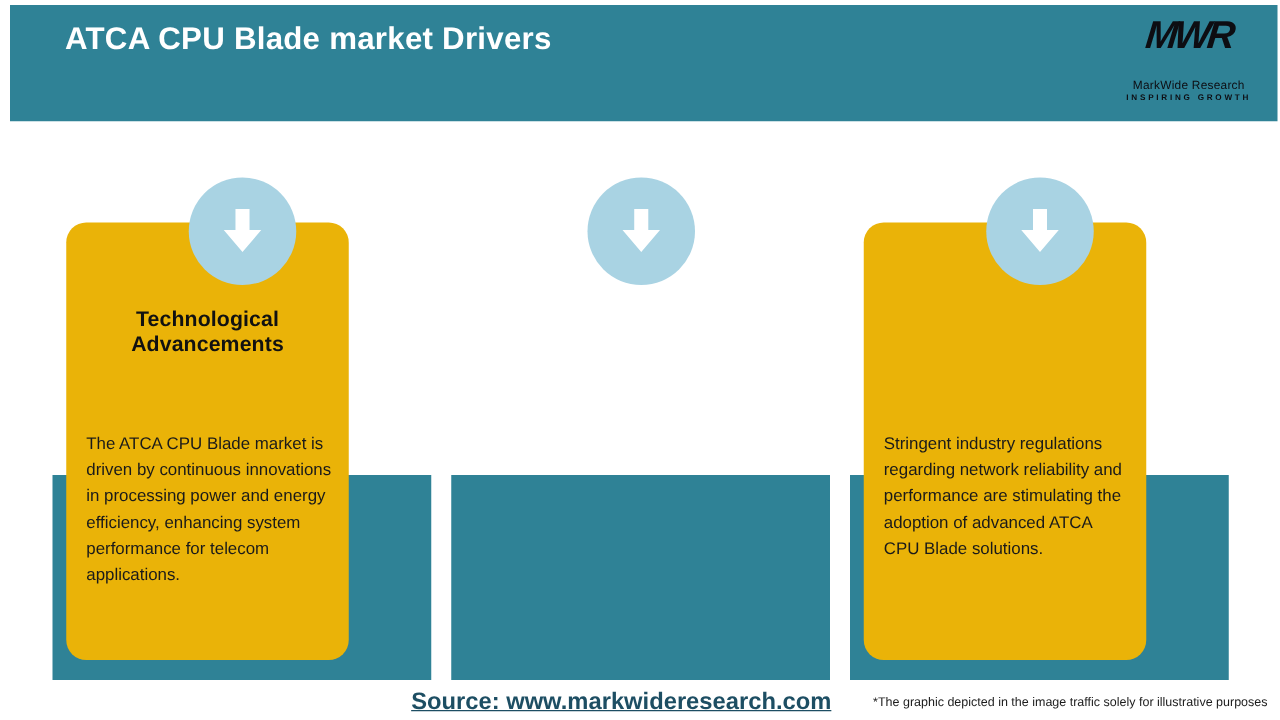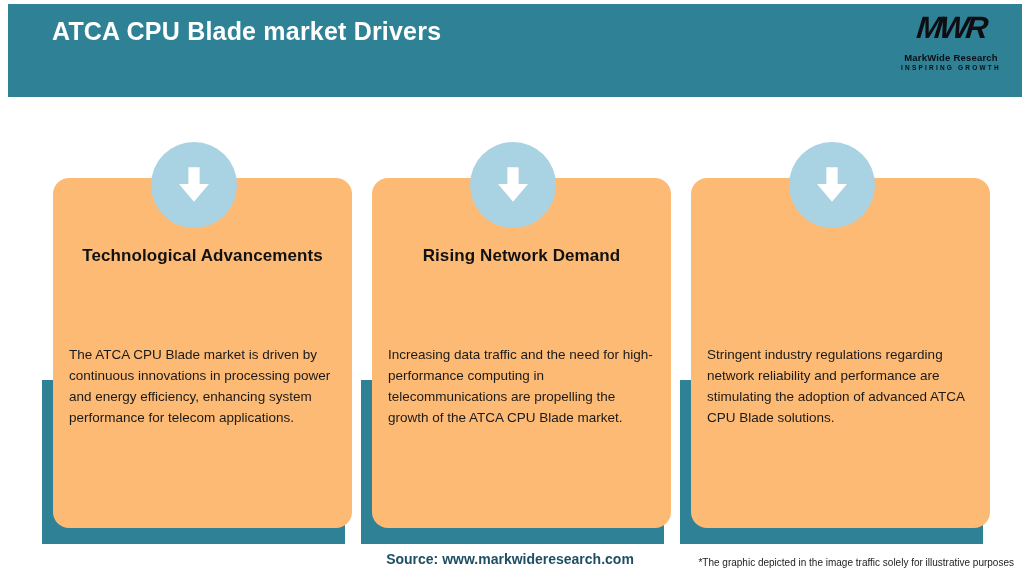--- a/index.html
+++ b/index.html
@@ -24,37 +24,37 @@
   .logo{
     position:absolute;right:16px;top:8px;width:110px;
     color:#0d0d12;text-align:center;line-height:1;
   }
   .logo-acronym{
     font-size:31px;font-weight:bold;font-style:italic;
     letter-spacing:-3px;transform:skewX(-6deg);
     display:block;
   }
   .logo-name{
-    display:block;font-size:9.5px;font-weight:bold;margin-top:10px;
+    display:block;font-size:9.5px;font-weight:normal;margin-top:21px;
     letter-spacing:0.2px;white-space:nowrap;
   }
   .logo-tagline{
     display:block;font-size:6.5px;font-weight:bold;margin-top:2px;
     letter-spacing:2.2px;white-space:nowrap;
   }
   .card-shadow{
     position:absolute;top:380px;width:303px;height:164px;
     background:#2f8296;
   }
   .shadow-0{left:42px;}
   .shadow-1{left:361px;}
   .shadow-2{left:680px;}
   .card{
-    position:absolute;top:178px;width:299px;height:350px;
-    background:#fdba74;border-radius:16px;
+    position:absolute;top:178px;width:226px;height:350px;
+    background:#eab308;border-radius:16px;
   }
   .card-0{left:53px;}
   .card-1{left:372px;}
   .card-2{left:691px;}
   .icon-circle{
     position:absolute;top:142px;width:86px;height:86px;
     border-radius:50%;background:#a9d3e3;
     display:flex;align-items:center;justify-content:center;
   }
   .circle-0{left:151px;}
@@ -67,22 +67,22 @@
     letter-spacing:0.1px;
   }
   .card-body{
     position:absolute;top:146px;left:16px;right:12px;
     font-size:13.5px;line-height:1.56;color:#1a1a1a;
     text-align:left;
     margin-top:20px;
   }
   
   .source-line{
-    position:absolute;left:310px;top:551px;width:400px;
-    text-align:center;font-size:14px;font-weight:bold;color:#1d4e63;
+    position:absolute;left:297px;top:551px;width:400px;
+    text-align:center;font-size:19px;font-weight:bold;color:#1d4e63;text-decoration:underline;
   }
   .disclaimer{
     position:absolute;right:10px;top:557px;
     font-size:10px;color:#1c1c1c;
   }
 </style>
 </head>
 <body>
 
 <div class="page">
@@ -98,24 +98,20 @@
 
   <div class="card-shadow shadow-0"></div>
   <div class="card-shadow shadow-1"></div>
   <div class="card-shadow shadow-2"></div>
 
   <div class="card card-0">
     <div class="card-title">Technological Advancements</div>
     <div class="card-body">The ATCA CPU Blade market is driven by continuous innovations in processing power and energy efficiency, enhancing system performance for telecom applications.</div>
   </div>
 
-  <div class="card card-1">
-    <div class="card-title">Rising Network Demand</div>
-    <div class="card-body">Increasing data traffic and the need for high-performance computing in telecommunications are propelling the growth of the ATCA CPU Blade market.</div>
-  </div>
 
   <div class="card card-2">
     <div class="card-body">Stringent industry regulations regarding network reliability and performance are stimulating the adoption of advanced ATCA CPU Blade solutions.</div>
   </div>
 
   <div class="icon-circle circle-0">
     <span>
       <svg viewBox="0 0 24 24" width="50" height="50">
         <path d="M9.3 3.5 L14.7 3.5 L14.7 11.5 L19.2 11.5 L12 20 L4.8 11.5 L9.3 11.5 Z" fill="#ffffff"></path>
       </svg>

